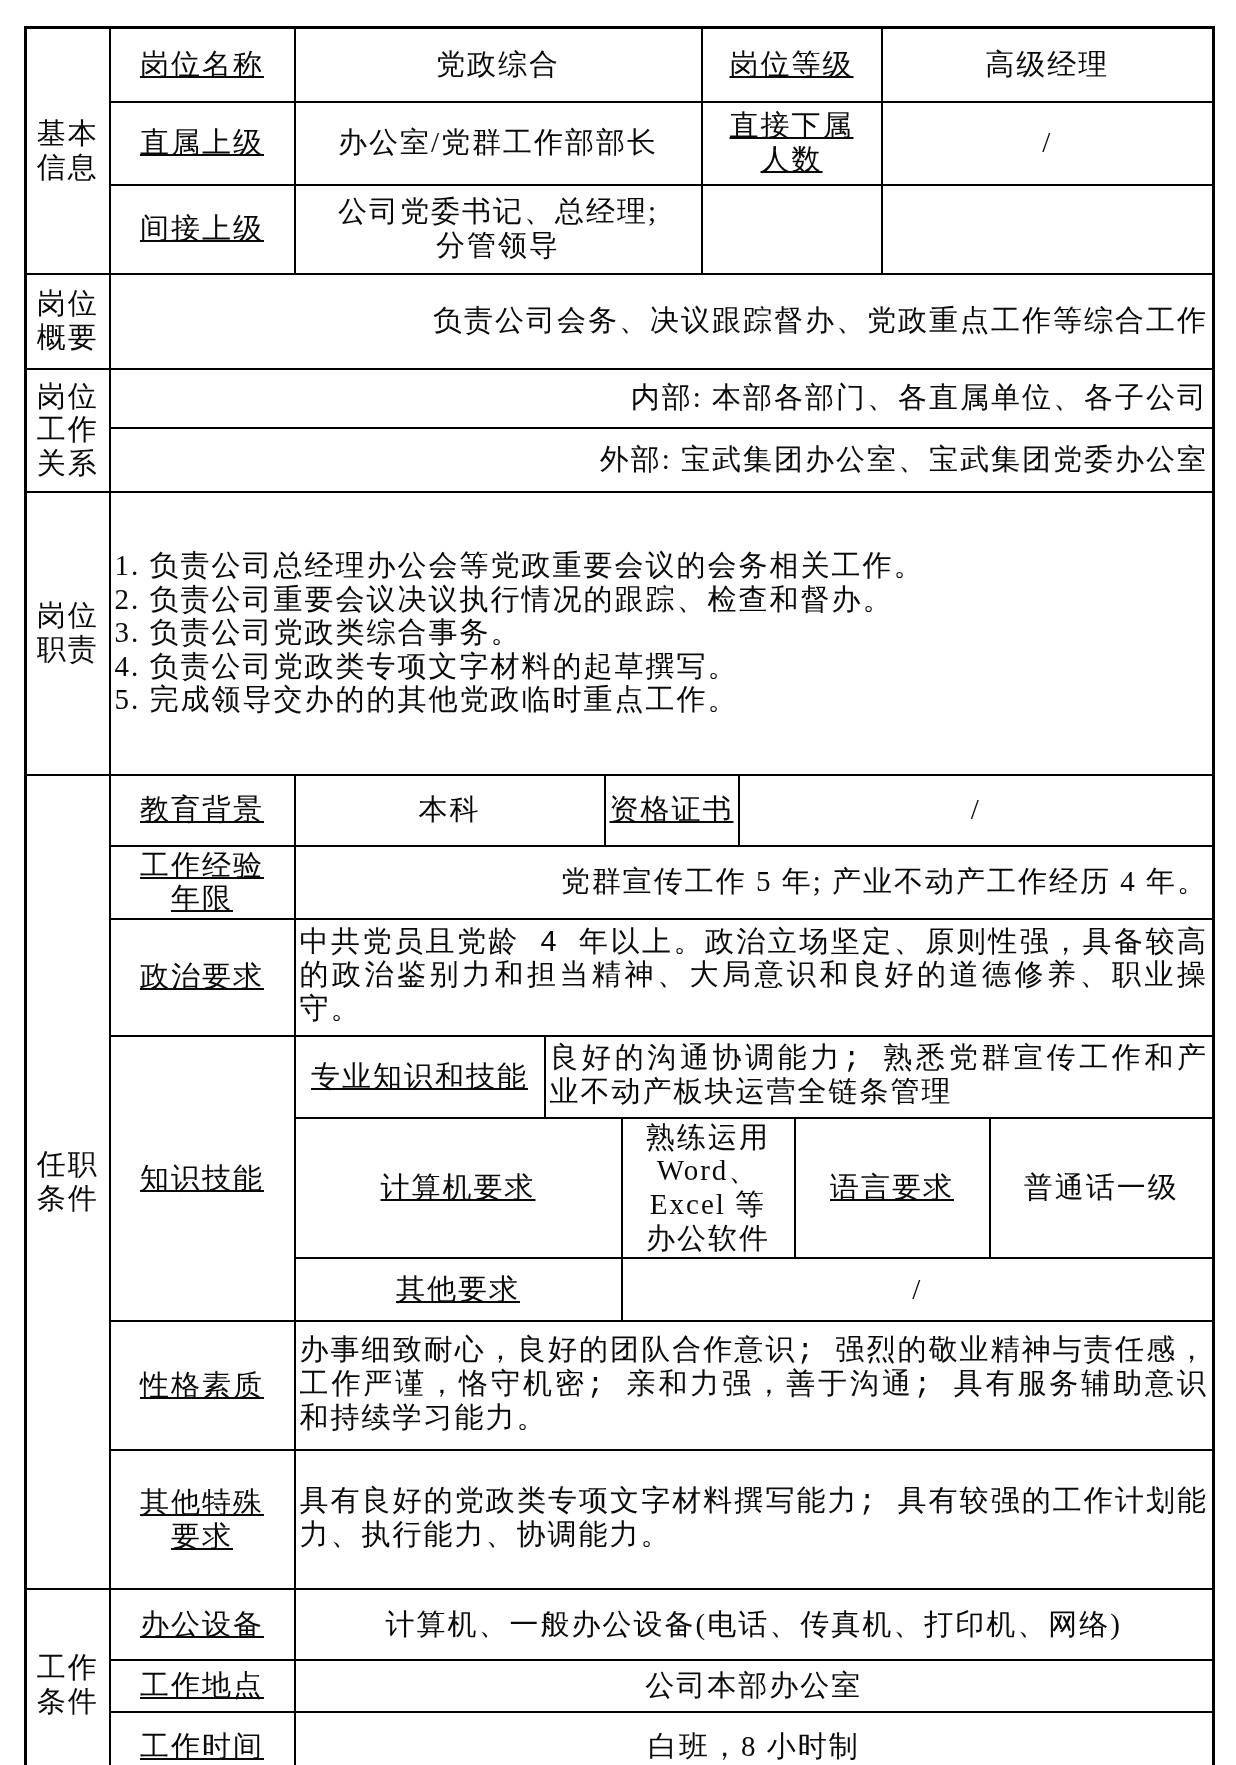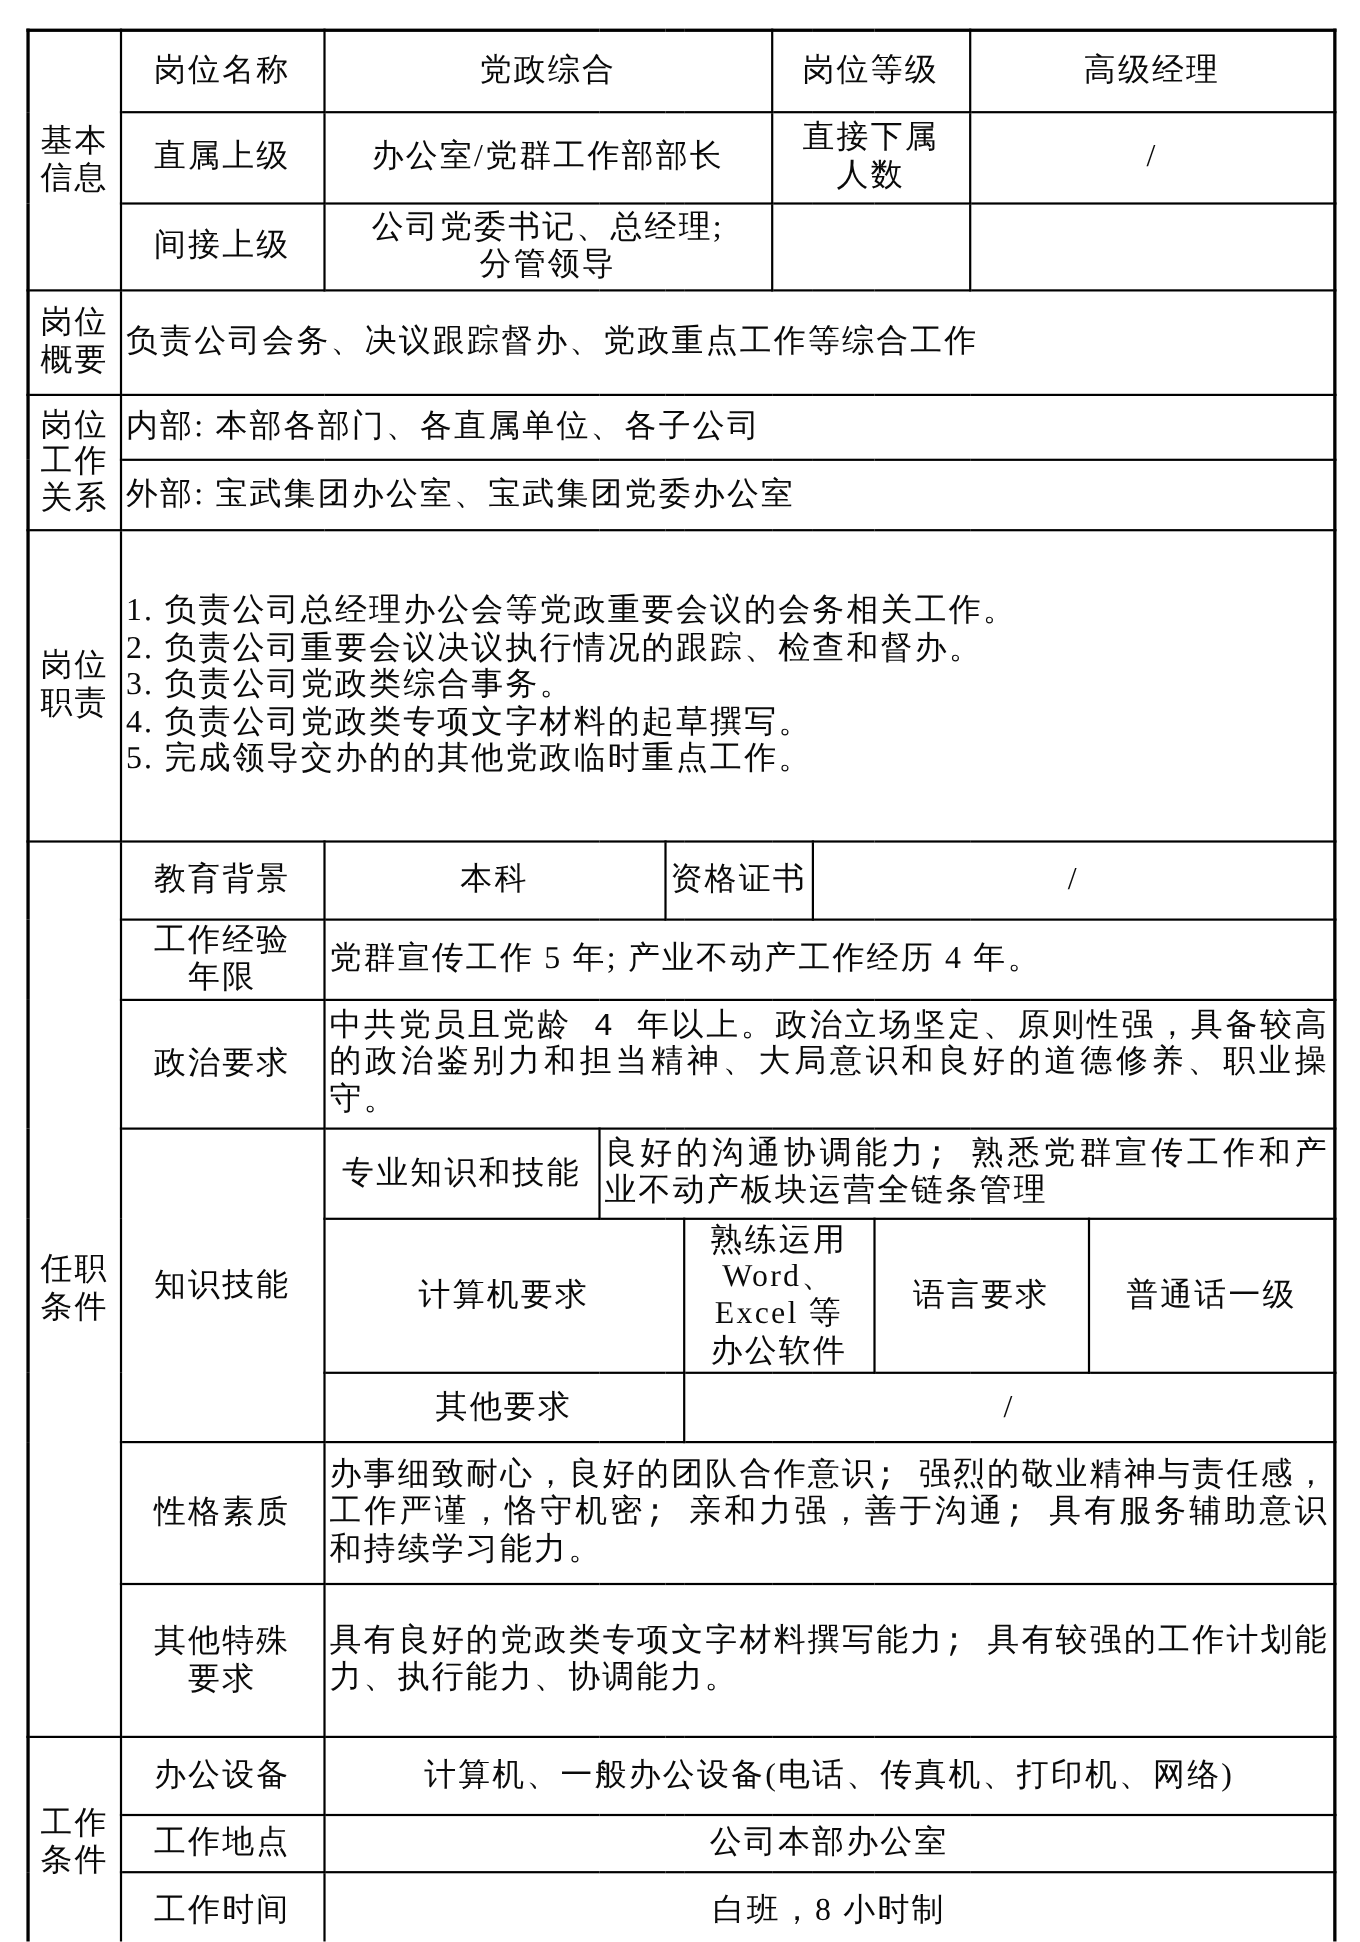--- a/index.html
+++ b/index.html
@@ -34,27 +34,28 @@
   }
   
   td.sec {            
     text-align: center;
     white-space: pre-line;
     padding: 0 2px;
   }
   td.lbl {            
     text-align: center;
     white-space: pre-line;
+    text-decoration: underline;
   }
   td.val-c {          
     text-align: center;
     white-space: pre-line;
   }
   td.val-l {          
-    text-align: left;
+    text-align: right;
     padding: 4px 14px 4px 18px;
     border-radius: 32px;
   }
   td.val-j {          
     text-align: justify;
     padding: 4px 14px 4px 14px;
     font-family: Liberation Mono, monospace;
   }
   td.duties {         
     text-align: left;
@@ -91,21 +92,21 @@
     <td class="lbl" colspan="3">岗位等级</td>
     <td class="val-c" colspan="2">高级经理</td>
   </tr>
   <tr style="height:83px">
     <td class="lbl">直属上级</td>
     <td class="val-c" colspan="4">办公室/党群工作部部长</td>
     <td class="lbl" colspan="3">直接下属
 人数</td>
     <td class="val-c" colspan="2">/</td>
   </tr>
-  <tr style="height:79px">
+  <tr style="height:89px">
     <td class="lbl">间接上级</td>
     <td class="val-c" colspan="4">公司党委书记、总经理;
 分管领导</td>
     <td class="val-c" colspan="3"></td>
     <td class="val-c" colspan="2"></td>
   </tr>
 
   <tr style="height:95px">
     <td class="sec">岗位
 概要</td>

